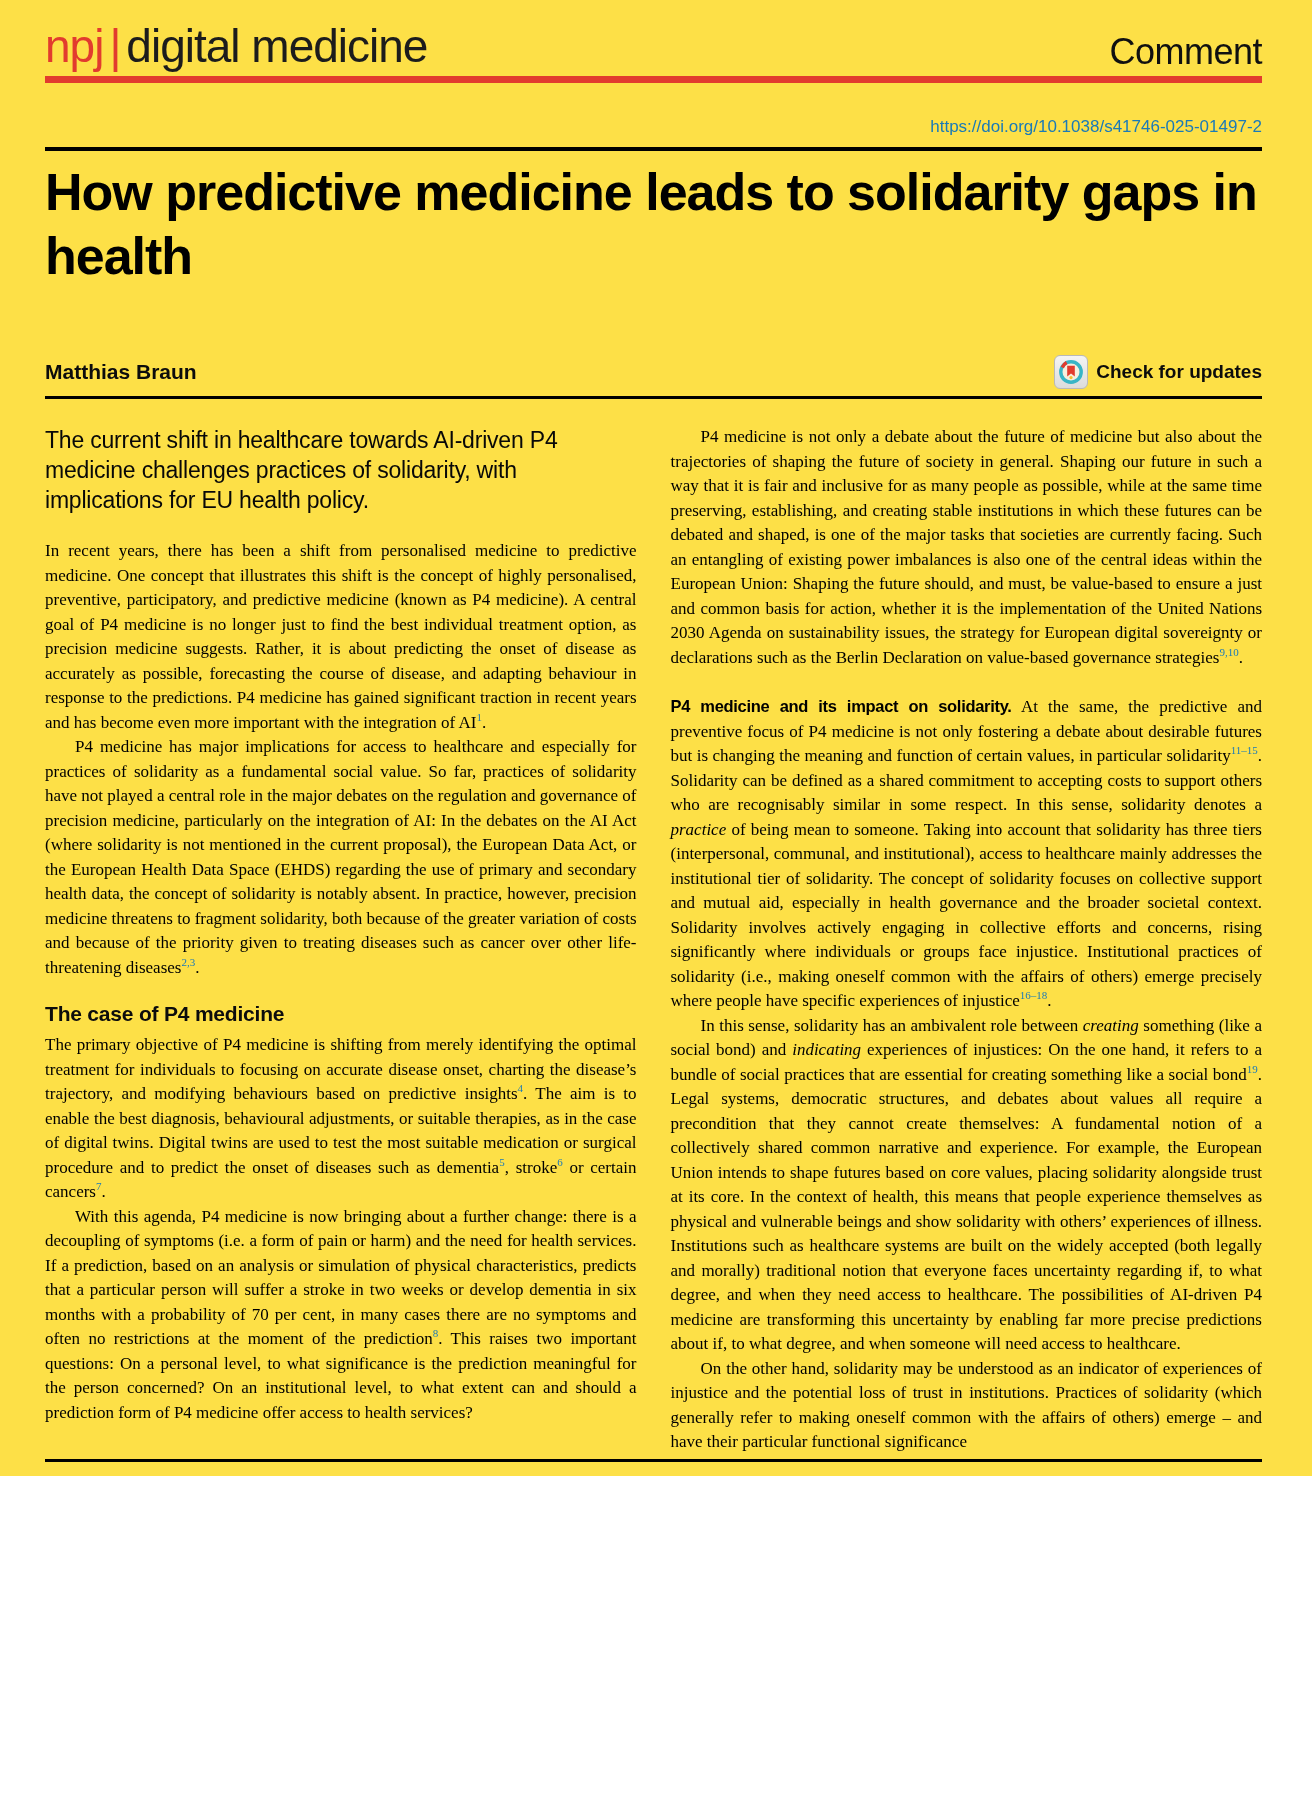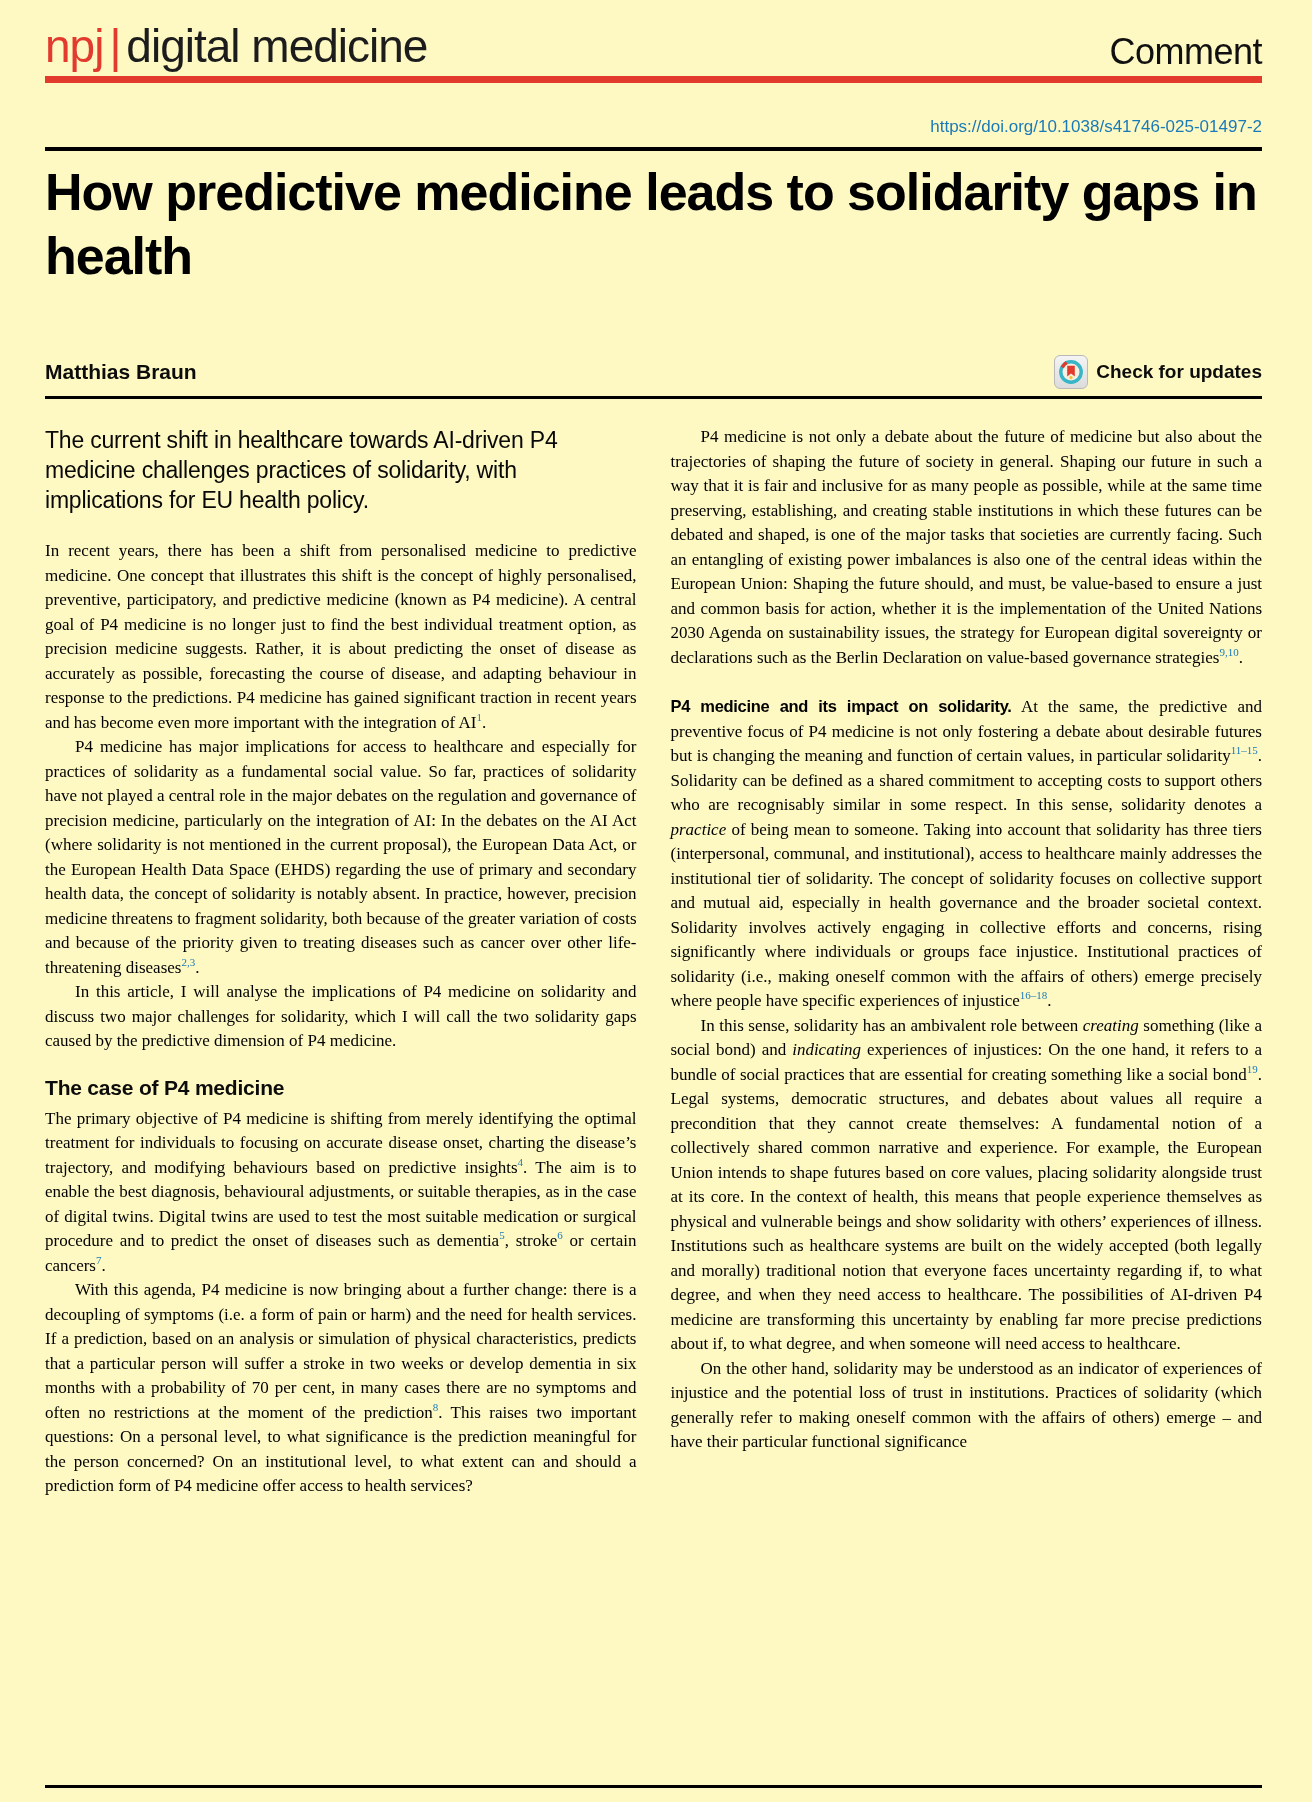--- a/index.html
+++ b/index.html
@@ -1,21 +1,21 @@
 <!DOCTYPE html>
 <html lang="en"><head>
 <meta charset="utf-8">
 <style>
   * { margin:0; padding:0; box-sizing:border-box; }
   html,body { background:#ffffff; }
   .page {
     position:relative;
-    width:1312px; height:1802px;
+    width:1312px; height:1476px;
     margin:0 auto;
-    background:#fef9c3;
+    background:#fde047;
     padding:20px 50px 14px 45px;
     display:flex; flex-direction:column;
     font-family:"Liberation Sans", sans-serif;
     color:#000;
     overflow:hidden;
   }
   
   .masthead { display:flex; justify-content:space-between; align-items:flex-end; }
   .logo { font-size:46px; line-height:52px; letter-spacing:-1px; color:#1c1c1c; white-space:nowrap; }
   .logo .npj { color:#e23b2e; }
@@ -96,21 +96,20 @@
 
     <div class="author-rule"></div>
   </header>
 
   <main class="columns">
     <div class="col">
       <p class="abstract">The current shift in healthcare towards AI-driven P4 medicine challenges practices of solidarity, with implications for EU health policy.</p>
       <div>
           <p class="body-p">In recent years, there has been a shift from personalised medicine to predictive medicine. One concept that illustrates this shift is the concept of highly personalised, preventive, participatory, and predictive medicine (known as P4 medicine). A central goal of P4 medicine is no longer just to find the best individual treatment option, as precision medicine suggests. Rather, it is about predicting the onset of disease as accurately as possible, forecasting the course of disease, and adapting behaviour in response to the predictions. P4 medicine has gained significant traction in recent years and has become even more important with the integration of AI<sup class="ref">1</sup>.</p>
           <p class="body-p indent">P4 medicine has major implications for access to healthcare and especially for practices of solidarity as a fundamental social value. So far, practices of solidarity have not played a central role in the major debates on the regulation and governance of precision medicine, particularly on the integration of AI: In the debates on the AI Act (where solidarity is not mentioned in the current proposal), the European Data Act, or the European Health Data Space (EHDS) regarding the use of primary and secondary health data, the concept of solidarity is notably absent. In practice, however, precision medicine threatens to fragment solidarity, both because of the greater variation of costs and because of the priority given to treating diseases such as cancer over other life-threatening diseases<sup class="ref">2,3</sup>.</p>
-          <p class="body-p indent">In this article, I will analyse the implications of P4 medicine on solidarity and discuss two major challenges for solidarity, which I will call the two solidarity gaps caused by the predictive dimension of P4 medicine.</p>
           <h2 class="section-h">The case of P4 medicine</h2>
           <p class="body-p">The primary objective of P4 medicine is shifting from merely identifying the optimal treatment for individuals to focusing on accurate disease onset, charting the disease’s trajectory, and modifying behaviours based on predictive insights<sup class="ref">4</sup>. The aim is to enable the best diagnosis, behavioural adjustments, or suitable therapies, as in the case of digital twins. Digital twins are used to test the most suitable medication or surgical procedure and to predict the onset of diseases such as dementia<sup class="ref">5</sup>, stroke<sup class="ref">6</sup> or certain cancers<sup class="ref">7</sup>.</p>
           <p class="body-p indent">With this agenda, P4 medicine is now bringing about a further change: there is a decoupling of symptoms (i.e. a form of pain or harm) and the need for health services. If a prediction, based on an analysis or simulation of physical characteristics, predicts that a particular person will suffer a stroke in two weeks or develop dementia in six months with a probability of 70 per cent, in many cases there are no symptoms and often no restrictions at the moment of the prediction<sup class="ref">8</sup>. This raises two important questions: On a personal level, to what significance is the prediction meaningful for the person concerned? On an institutional level, to what extent can and should a prediction form of P4 medicine offer access to health services?</p>
         </div>
     </div>
     <div class="col">
       <div>
           <p class="body-p indent">P4 medicine is not only a debate about the future of medicine but also about the trajectories of shaping the future of society in general. Shaping our future in such a way that it is fair and inclusive for as many people as possible, while at the same time preserving, establishing, and creating stable institutions in which these futures can be debated and shaped, is one of the major tasks that societies are currently facing. Such an entangling of existing power imbalances is also one of the central ideas within the European Union: Shaping the future should, and must, be value-based to ensure a just and common basis for action, whether it is the implementation of the United Nations 2030 Agenda on sustainability issues, the strategy for European digital sovereignty or declarations such as the Berlin Declaration on value-based governance strategies<sup class="ref">9,10</sup>.</p>
           <p class="body-p spaced"><b class="runin">P4 medicine and its impact on solidarity.</b> At the same, the predictive and preventive focus of P4 medicine is not only fostering a debate about desirable futures but is changing the meaning and function of certain values, in particular solidarity<sup class="ref">11–15</sup>. Solidarity can be defined as a shared commitment to accepting costs to support others who are recognisably similar in some respect. In this sense, solidarity denotes a <i>practice</i> of being mean to someone. Taking into account that solidarity has three tiers (interpersonal, communal, and institutional), access to healthcare mainly addresses the institutional tier of solidarity. The concept of solidarity focuses on collective support and mutual aid, especially in health governance and the broader societal context. Solidarity involves actively engaging in collective efforts and concerns, rising significantly where individuals or groups face injustice. Institutional practices of solidarity (i.e., making oneself common with the affairs of others) emerge precisely where people have specific experiences of injustice<sup class="ref">16–18</sup>.</p>
           <p class="body-p indent">In this sense, solidarity has an ambivalent role between <i>creating</i> something (like a social bond) and <i>indicating</i> experiences of injustices: On the one hand, it refers to a bundle of social practices that are essential for creating something like a social bond<sup class="ref">19</sup>. Legal systems, democratic structures, and debates about values all require a precondition that they cannot create themselves: A fundamental notion of a collectively shared common narrative and experience. For example, the European Union intends to shape futures based on core values, placing solidarity alongside trust at its core. In the context of health, this means that people experience themselves as physical and vulnerable beings and show solidarity with others’ experiences of illness. Institutions such as healthcare systems are built on the widely accepted (both legally and morally) traditional notion that everyone faces uncertainty regarding if, to what degree, and when they need access to healthcare. The possibilities of AI-driven P4 medicine are transforming this uncertainty by enabling far more precise predictions about if, to what degree, and when someone will need access to healthcare.</p>

